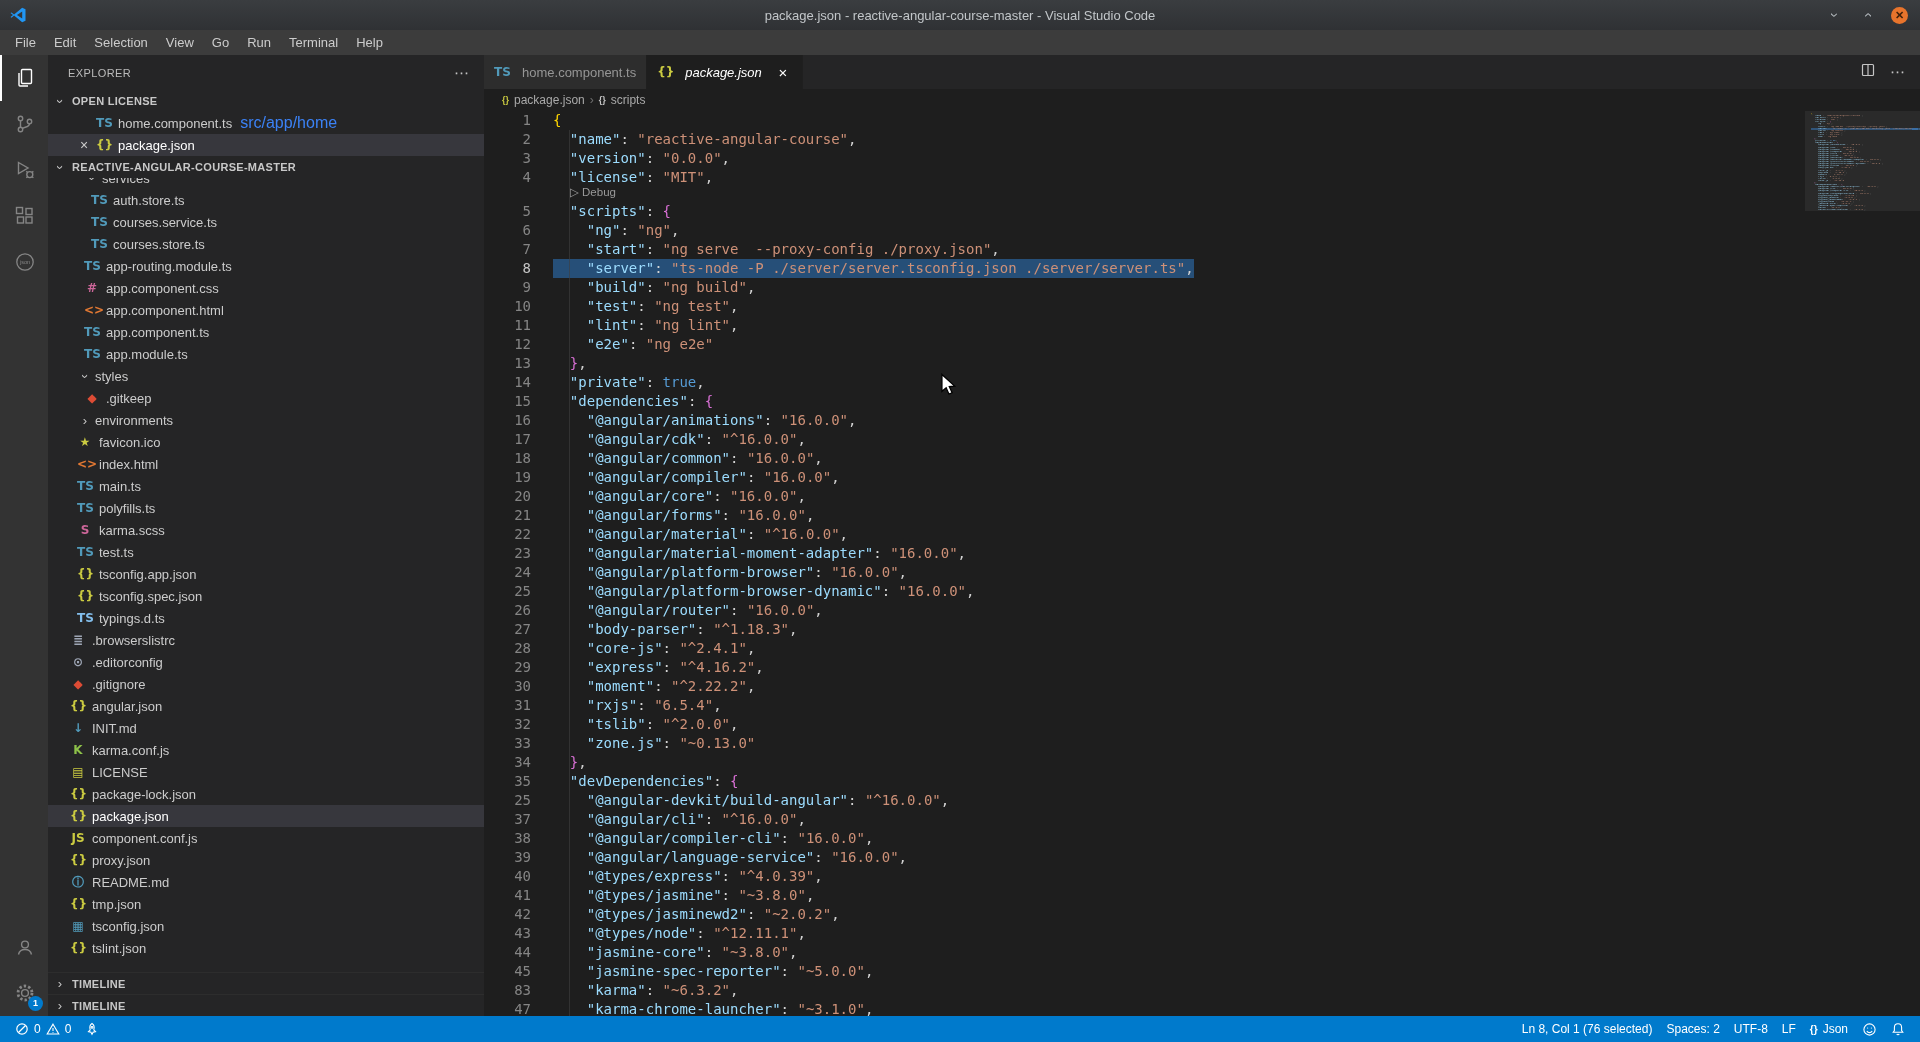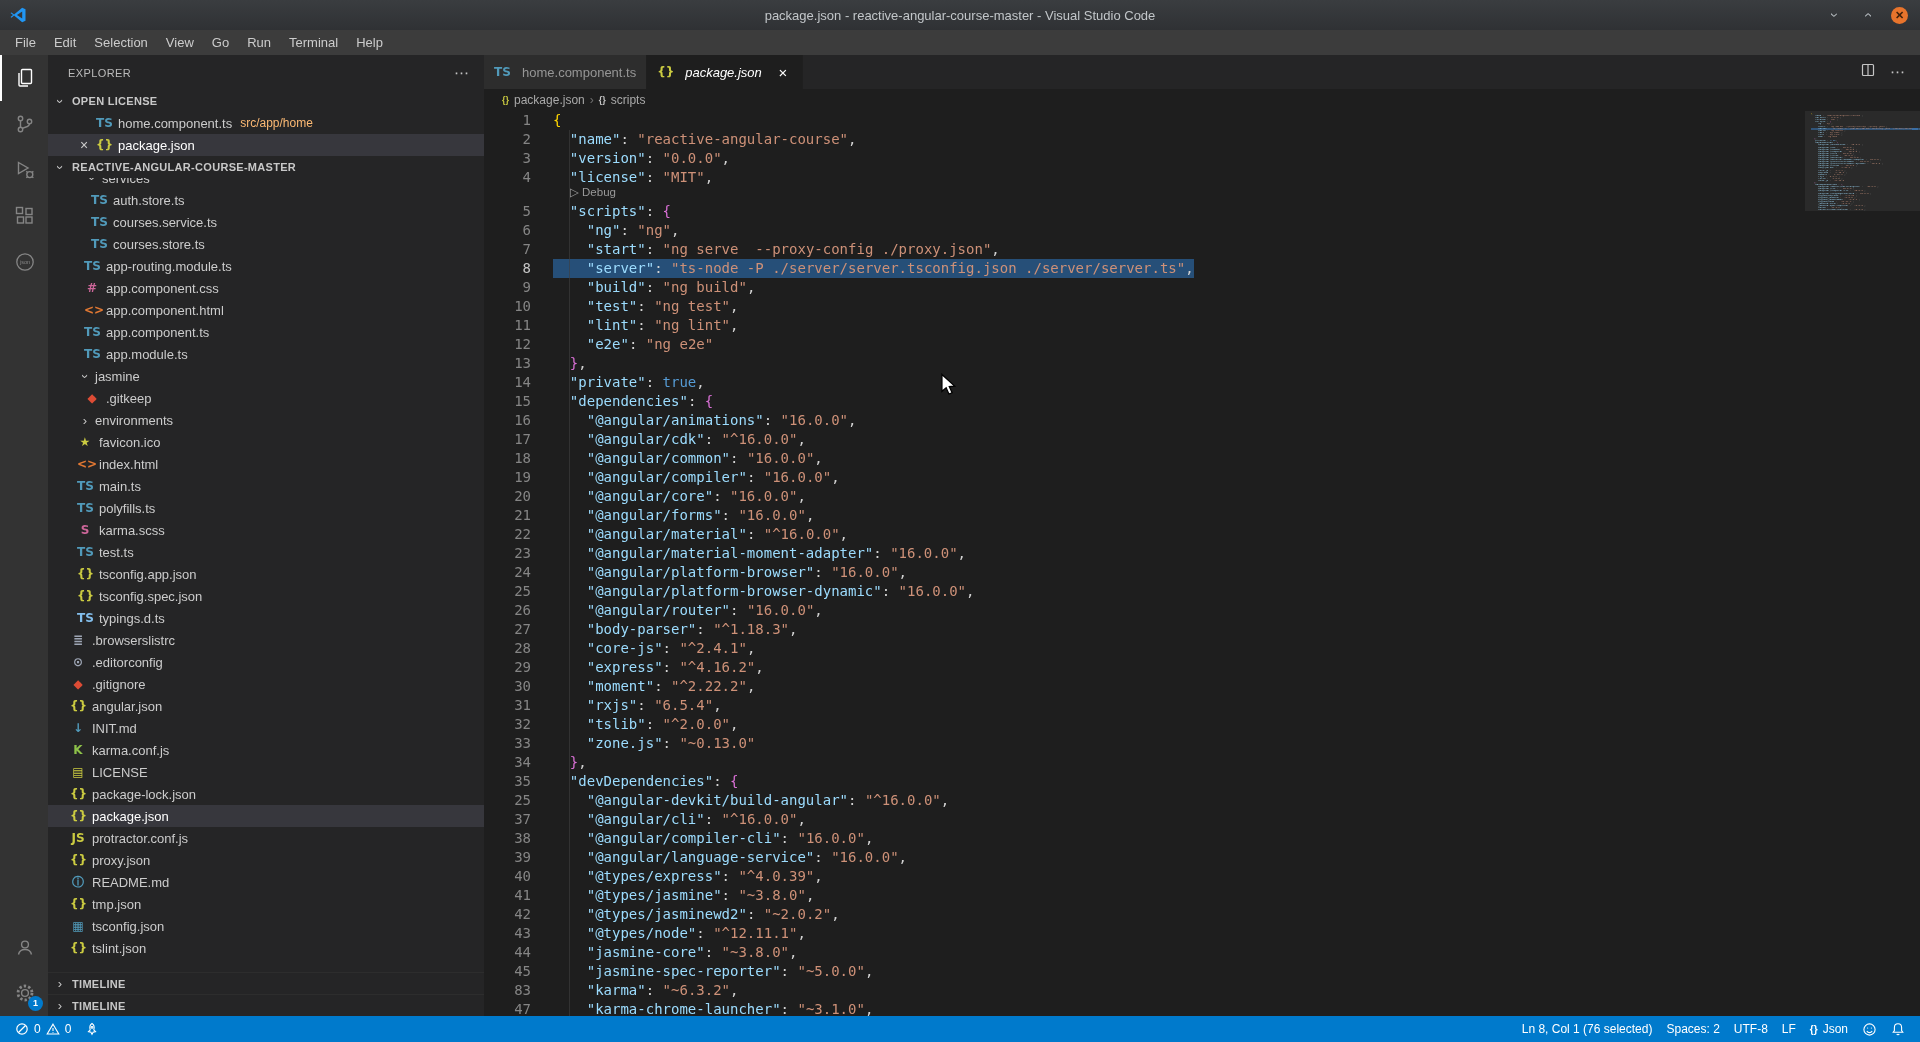--- a/index.html
+++ b/index.html
@@ -33,21 +33,21 @@
 
   
   .sidebar { width:436px; background:#252526; flex:none; display:flex; flex-direction:column; font-size:13px; overflow:hidden; }
   .sidebar-title { height:35px; flex:none; display:flex; align-items:center; padding:0 14px 0 20px; font-size:11px; color:#bbbbbb; letter-spacing:.4px; }
   .sidebar-actions { margin-left:auto; color:#c5c5c5; font-size:15px; letter-spacing:1px; }
   .sec-header { height:22px; flex:none; display:flex; align-items:center; font-size:11px; font-weight:bold; color:#c8c8c8; padding-left:4px; letter-spacing:.3px; }
   .chev { width:16px; flex:none; text-align:center; color:#c5c5c5; font-size:13px; font-weight:normal; margin-right:4px; }
   .oe-item { height:22px; flex:none; display:flex; align-items:center; padding-left:48px; position:relative; color:#cccccc; }
   .oe-item.active { background:#37373d; color:#ffffff; }
   .oe-close { position:absolute; left:28px; width:16px; text-align:center; color:#cccccc; font-size:14px; }
-  .oe-desc { color:#fdba74; margin-left:8px; font-size:12px; }
+  .oe-desc { color:#3b82f6; margin-left:8px; font-size:16px; }
   .fi { width:16px; flex:none; text-align:center; margin-right:6px; font-size:12px; font-weight:bold; font-family:"DejaVu Sans",sans-serif; }
   .tree { flex:1 1 auto; overflow:hidden; }
   .tree-item { height:22px; display:flex; align-items:center; color:#cccccc; }
   .tree-item.selected { background:#37373d; color:#ffffff; }
   .tree-item.partial { margin-top:-11px; }
   .tree-item .chev { margin-right:2px; }
   .bottom-sec { border-top:1px solid #2d2d2d; }
 
   
   .editor-area { flex:1 1 auto; min-width:0; display:flex; flex-direction:column; background:#1e1e1e; }
@@ -242,21 +242,21 @@
         <div class="tree-item" style="padding-left: 36px;">
           <span class="fi" style="color: rgb(81, 154, 186);">TS</span>
           <span>app.component.ts</span>
         </div>
         <div class="tree-item" style="padding-left: 36px;">
           <span class="fi" style="color: rgb(81, 154, 186);">TS</span>
           <span>app.module.ts</span>
         </div>
         <div class="tree-item" style="padding-left: 29px;">
           <span class="chev rot90">›</span>
-          <span>jasmine</span>
+          <span>styles</span>
         </div>
         <div class="tree-item" style="padding-left: 36px;">
           <span class="fi" style="color: rgb(221, 76, 53);">◆</span>
           <span>.gitkeep</span>
         </div>
         <div class="tree-item" style="padding-left: 29px;">
           <span class="chev">›</span>
           <span>environments</span>
         </div>
         <div class="tree-item" style="padding-left: 29px;">
@@ -326,21 +326,21 @@
         <div class="tree-item" style="padding-left: 22px;">
           <span class="fi" style="color: rgb(203, 203, 65);">{}</span>
           <span>package-lock.json</span>
         </div>
         <div class="tree-item selected" style="padding-left: 22px;">
           <span class="fi" style="color: rgb(203, 203, 65);">{}</span>
           <span>package.json</span>
         </div>
         <div class="tree-item" style="padding-left: 22px;">
           <span class="fi" style="color: rgb(203, 203, 65);">JS</span>
-          <span>protractor.conf.js</span>
+          <span>component.conf.js</span>
         </div>
         <div class="tree-item" style="padding-left: 22px;">
           <span class="fi" style="color: rgb(203, 203, 65);">{}</span>
           <span>proxy.json</span>
         </div>
         <div class="tree-item" style="padding-left: 22px;">
           <span class="fi" style="color: rgb(81, 154, 186);">ⓘ</span>
           <span>README.md</span>
         </div>
         <div class="tree-item" style="padding-left: 22px;">

